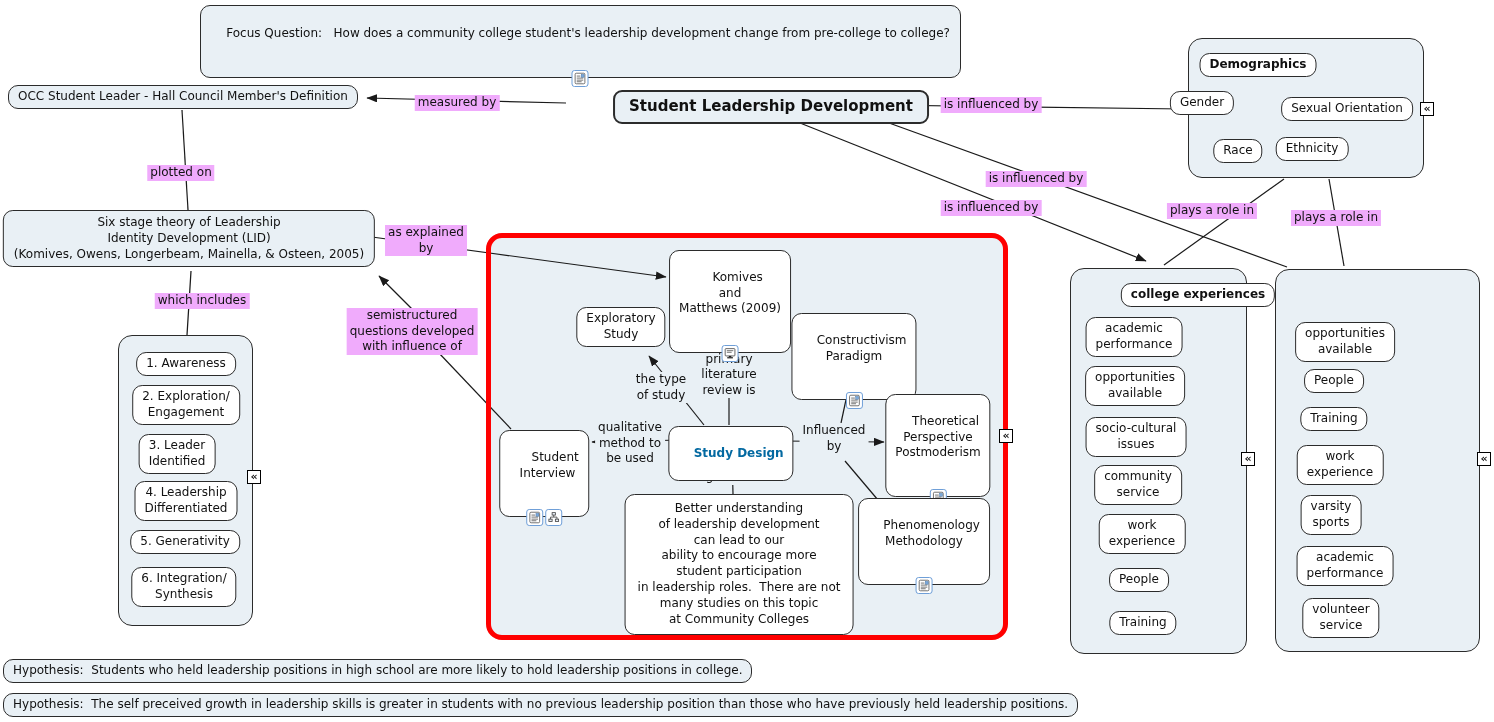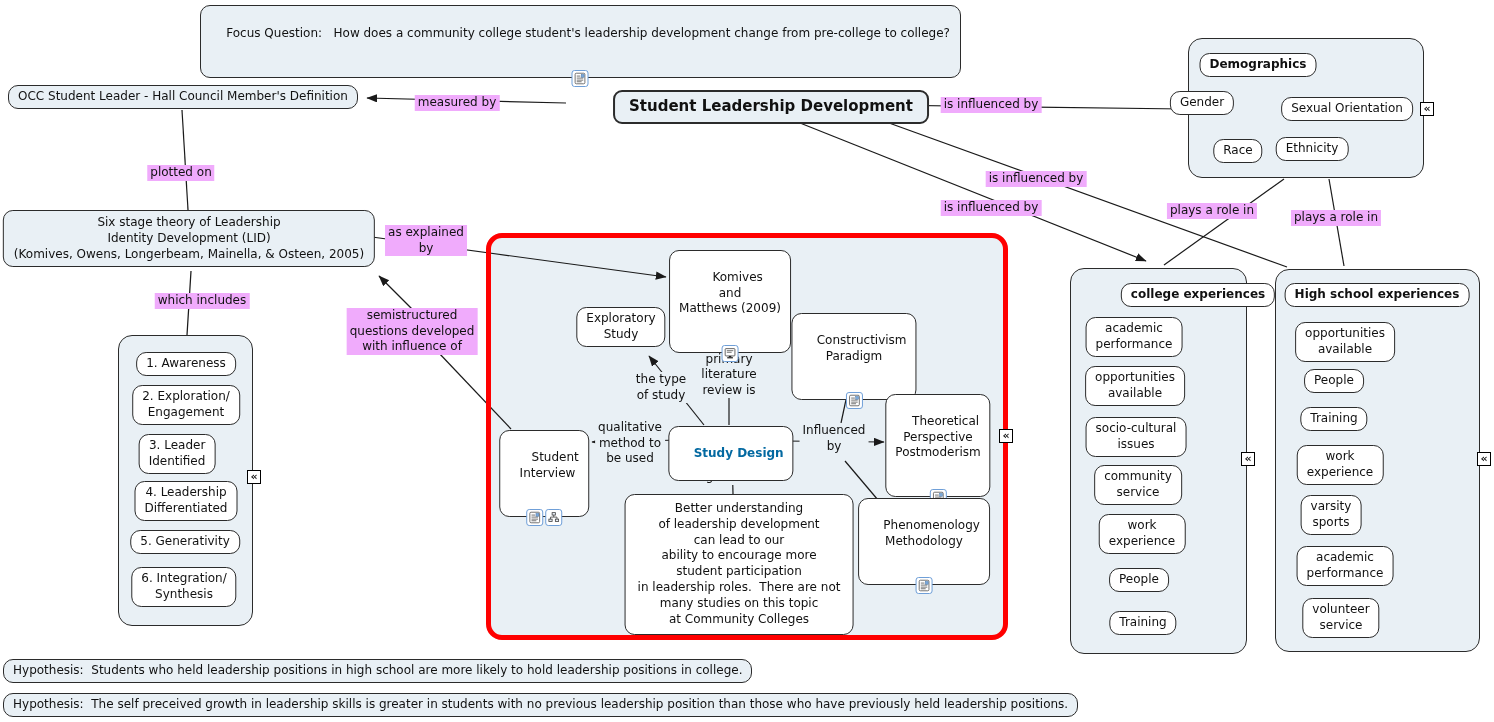--- a/index.html
+++ b/index.html
@@ -117,21 +117,21 @@
   <div class="node ctr" id="main-node" style="left:723px; top:90px;margin-left:48px;">Student Leadership Development</div>
 
   <div class="node" style="left:8px; top:85px;">OCC Student Leader - Hall Council Member's Definition</div>
   <div class="node ctr" style="left:189px; top:210px; padding:4px 10px;">Six stage theory of Leadership
 Identity Development (LID)
 (Komives, Owens, Longerbeam, Mainella, &amp; Osteen, 2005)</div>
 
   <div class="node nested ctr" style="left:186px; top:352px;">1. Awareness</div>
   <div class="node nested ctr" style="left:186px; top:385px;">2. Exploration/
 Engagement</div>
-  <div class="node nested ctr" style="left:177px; top:434px;text-align:right;">3. Leader
+  <div class="node nested ctr" style="left:177px; top:434px;">3. Leader
 Identified</div>
   <div class="node nested ctr" style="left:186px; top:481px;">4. Leadership
 Differentiated</div>
   <div class="node nested ctr" style="left:185px; top:530px;">5. Generativity</div>
   <div class="node nested ctr" style="left:184px; top:567px;">6. Integration/
 Synthesis</div>
 
   <div class="node nested ctr" style="left:730px; top:250px;">
     <span>Komives
 and
@@ -247,21 +247,20 @@
 available</div>
   <div class="node nested ctr" style="left:1136px; top:417px;">socio-cultural
 issues</div>
   <div class="node nested ctr" style="left:1138px; top:465px;">community
 service</div>
   <div class="node nested ctr" style="left:1142px; top:514px;">work
 experience</div>
   <div class="node nested ctr" style="left:1139px; top:568px;">People</div>
   <div class="node nested ctr" style="left:1143px; top:611px;">Training</div>
 
-  <div class="node nested ctr bold" style="left:1377px; top:283px;">High school experiences</div>
   <div class="node nested ctr" style="left:1345px; top:322px;">opportunities
 available</div>
   <div class="node nested ctr" style="left:1334px; top:369px;">People</div>
   <div class="node nested ctr" style="left:1334px; top:407px;">Training</div>
   <div class="node nested ctr" style="left:1340px; top:445px;">work
 experience</div>
   <div class="node nested ctr" style="left:1331px; top:495px;">varsity
 sports</div>
   <div class="node nested ctr" style="left:1345px; top:546px;">academic
 performance</div>

